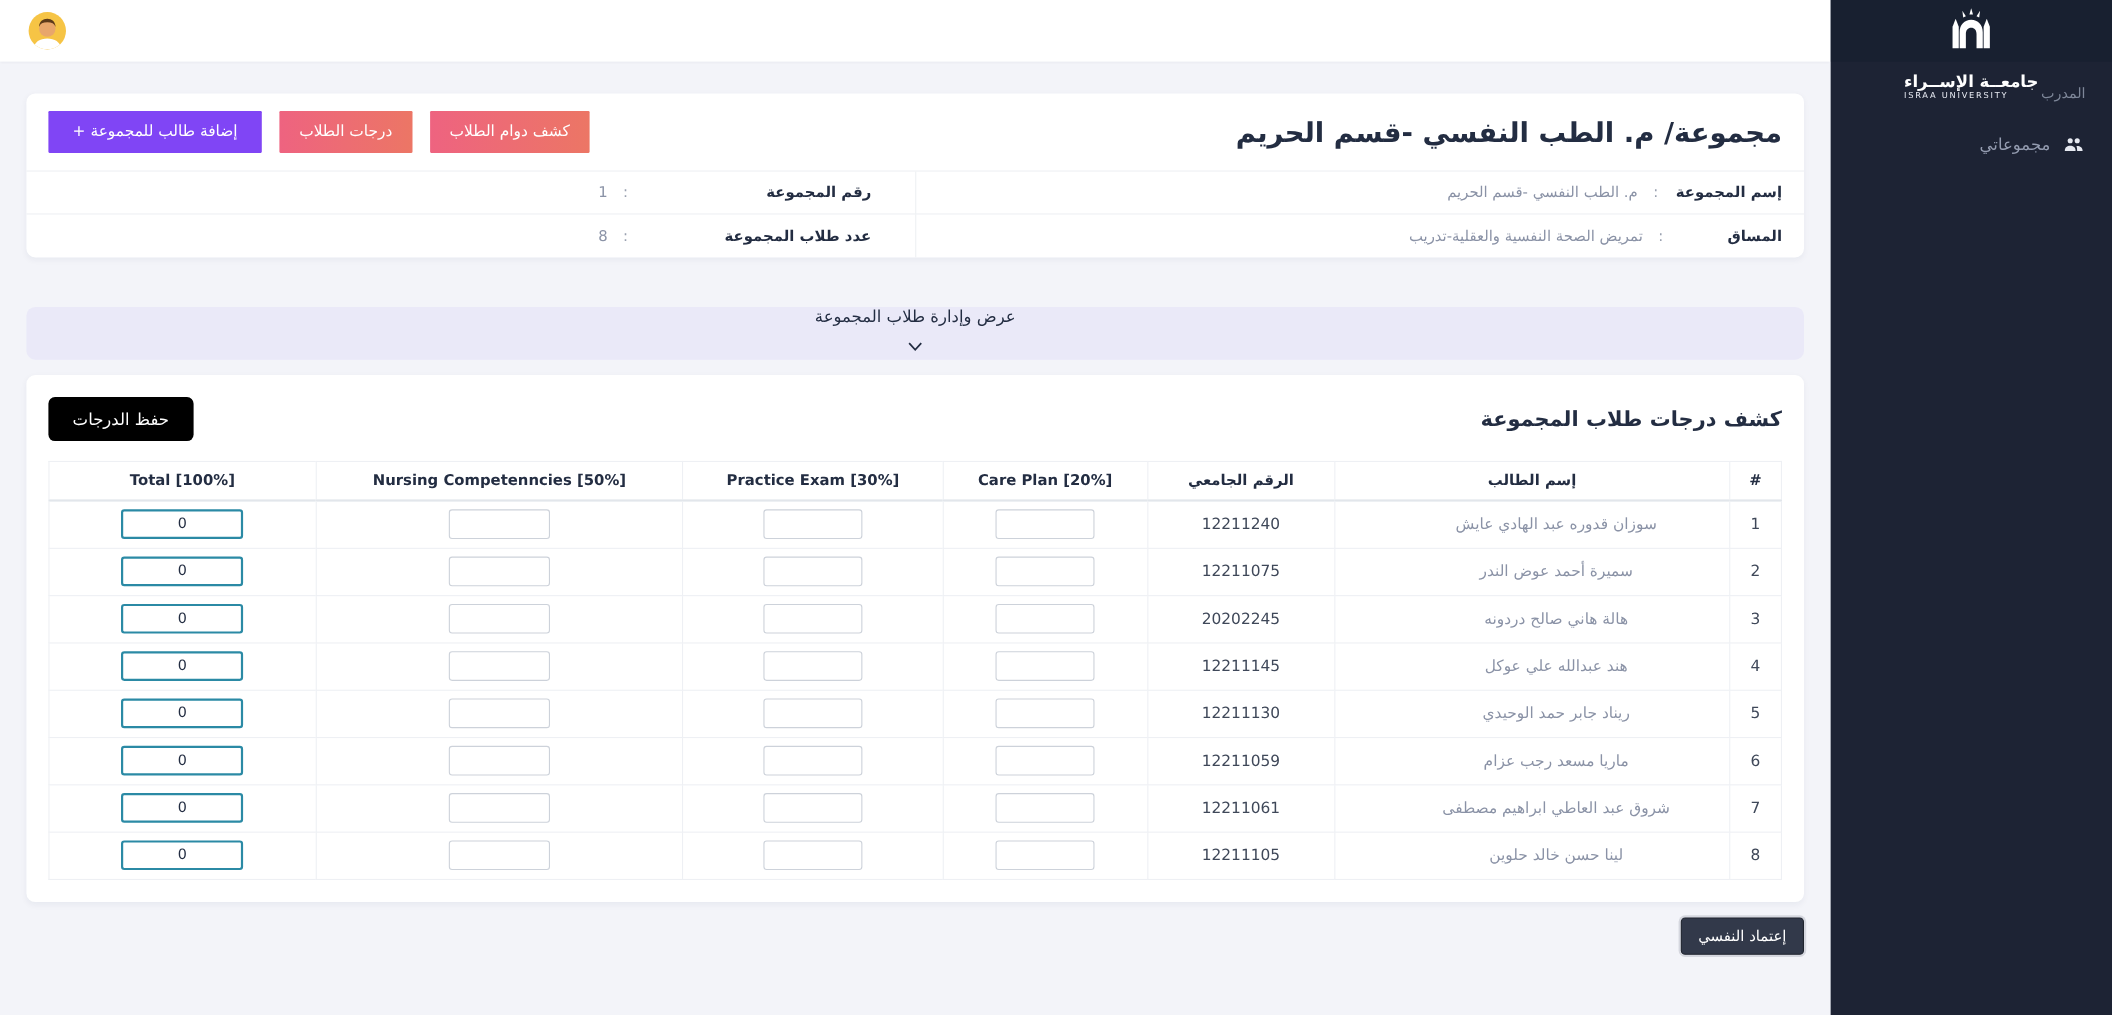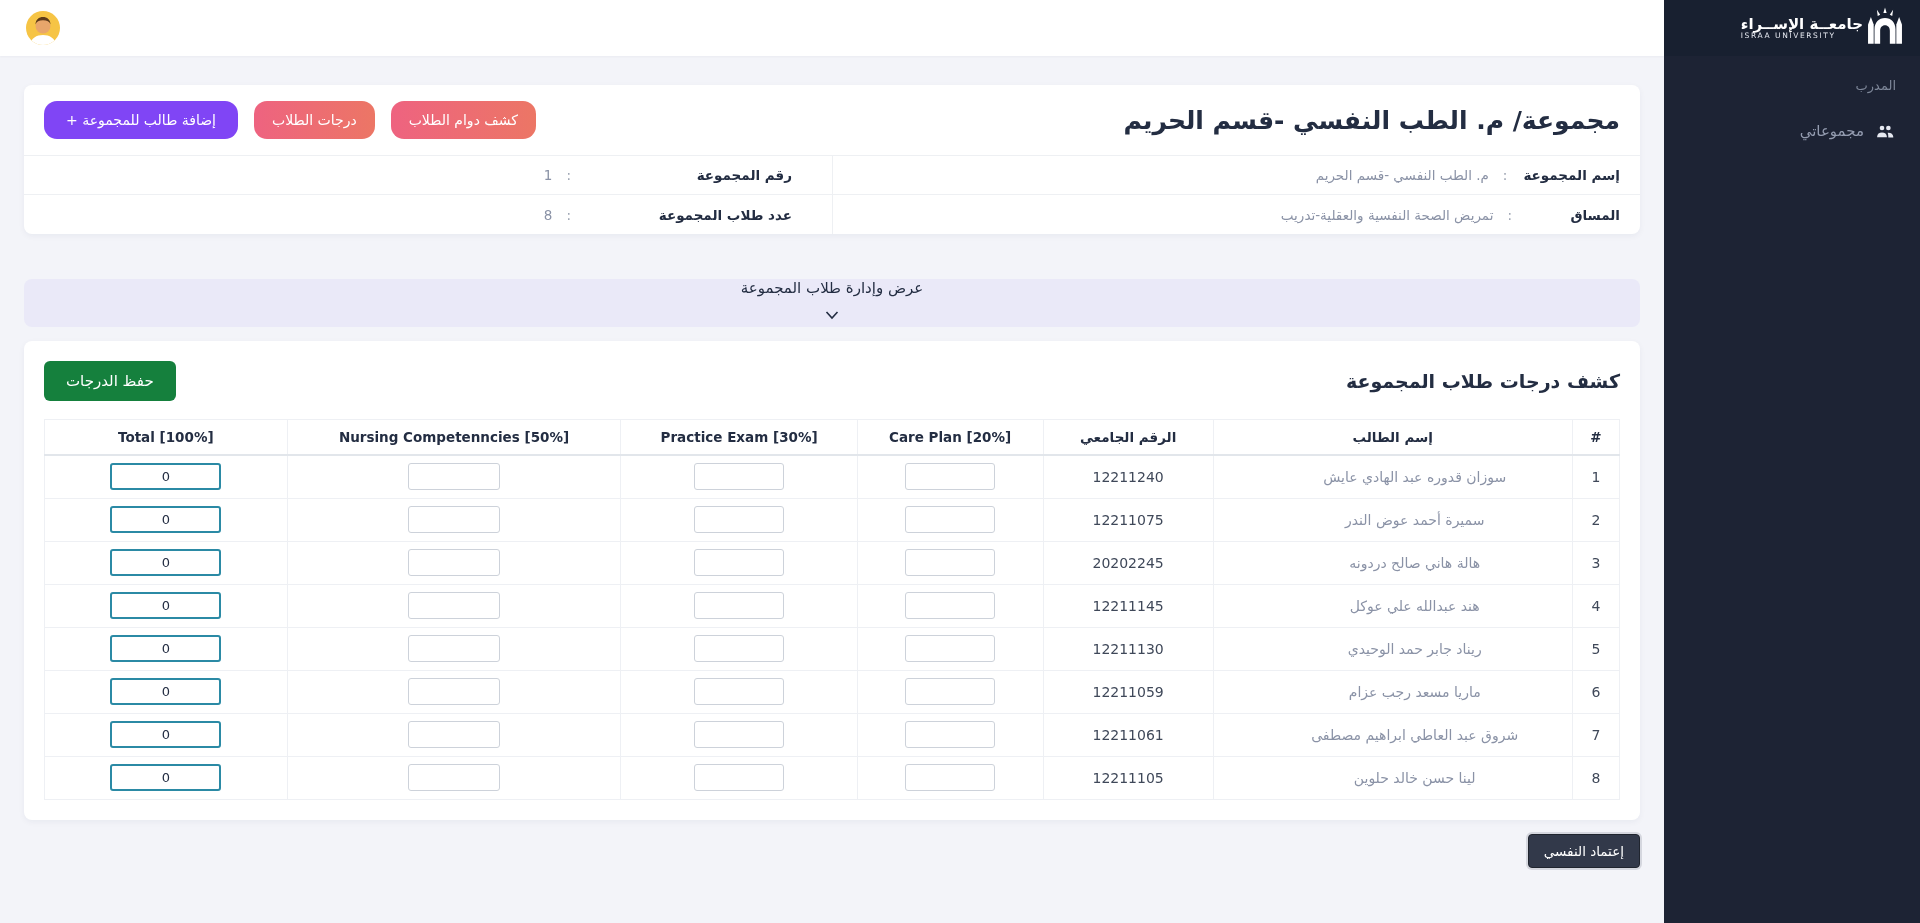--- a/index.html
+++ b/index.html
@@ -8,21 +8,21 @@
     font-family: "DejaVu Sans", "Liberation Sans", sans-serif;
     background:#f3f4f9;
     display:flex;
     direction:rtl;
   }
 
   
   .sidebar { width:256px; height:923px; background:#1d2334; flex-shrink:0; }
   .logo-block {
     height:56px; background:#182030; display:flex; align-items:center;
-    justify-content:flex-start; padding:6px 14px; gap:1px;
+    justify-content:flex-start; padding:6px 14px; gap:16px;flex-direction:column;
   }
   .logo-emblem { flex-shrink:0; }
   .logo-text { text-align:left; color:#fff; line-height:1.1; }
   .logo-ar { font-size:15px; font-weight:bold; }
   .logo-en { font-size:7.5px; letter-spacing:1.6px; color:#e8ebf3; }
   .side-nav { padding:22px 24px 0 10px; }
   .side-section { color:#7e8799; font-size:13px; margin-bottom:16px; }
   .side-item {
     display:flex; align-items:center; gap:12px; padding:13px 2px;
     color:#949cb0; font-size:15px; cursor:pointer;
@@ -38,21 +38,21 @@
   }
 
   .content { padding:29px 24px 0; }
 
   .card { background:#fff; border-radius:8px; box-shadow:0 2px 6px rgba(25,35,70,.05); }
 
   
   .card-head { display:flex; justify-content:space-between; align-items:center; padding:16px 20px; }
   .page-title { font-size:25px; font-weight:bold; color:#232d42; }
   .btn-row { display:flex; gap:16px; }
-  .btn { border:none; border-radius:13px; color:#fff; font-size:14px; height:38px;
+  .btn { border:none; border-radius:1px; color:#fff; font-size:14px; height:38px;
          padding:0 18px; cursor:pointer; font-family:inherit; }
   .btn-pink { background:linear-gradient(90deg,#ee6380,#ec7665); }
   .btn-purple { background:#8045f5; padding:0 22px; }
 
   .info-table { display:grid; grid-template-columns:1fr 1fr; border-top:1px solid #eef0f3; }
   .info-cell { height:39px; display:flex; align-items:center; padding-inline-start:20px; font-size:13.5px; }
   .info-cell.row1 { border-bottom:1px solid #eef0f3; }
   .half-right { border-inline-end:1px solid #eef0f3; }
   .half-left { padding-inline-start:40px; }
   .info-label { font-weight:bold; color:#232d42; }
@@ -66,21 +66,21 @@
     margin-top:45px; height:48px; background:#eae9f8; border-radius:8px;
     display:flex; align-items:center; justify-content:space-between;
     padding:0 22px; cursor:pointer;flex-direction:column;
   }
   .collapse-title { color:#232d42; font-size:15px; }
 
   
   .grades-card { margin-top:14px; padding:20px; }
   .grades-head { display:flex; justify-content:space-between; align-items:center; }
   .grades-title { font-size:19px; font-weight:bold; color:#232d42; }
-  .btn-blue { background:#15803d; border-radius:6px; height:40px; padding:0 22px; font-size:15px; }
+  .btn-blue { background:#000000; border-radius:6px; height:40px; padding:0 22px; font-size:15px; }
 
   table.grades { width:100%; border-collapse:collapse; margin-top:18px; }
   .grades th, .grades td { border:1px solid #eef0f4; text-align:center; vertical-align:middle; }
   .grades thead th { font-size:13.5px; font-weight:bold; color:#232d42; padding:9px 4px; border-bottom:2px solid #e2e6eb; }
   .grades tbody td { height:43px; font-size:14px; }
   .ltr { direction:ltr; unicode-bidi:embed; }
   .total-h { color:#41aaf0; }
   .c-num{width:3%;} .c-name{width:22.8%;padding-left:44px;} .c-id{width:10.8%;} .c-care{width:11.8%;}
   .c-practice{width:15%;} .c-nursing{width:21.2%;} .c-total{width:15.4%;}
   .cell-name { color:#8a92a6; }

